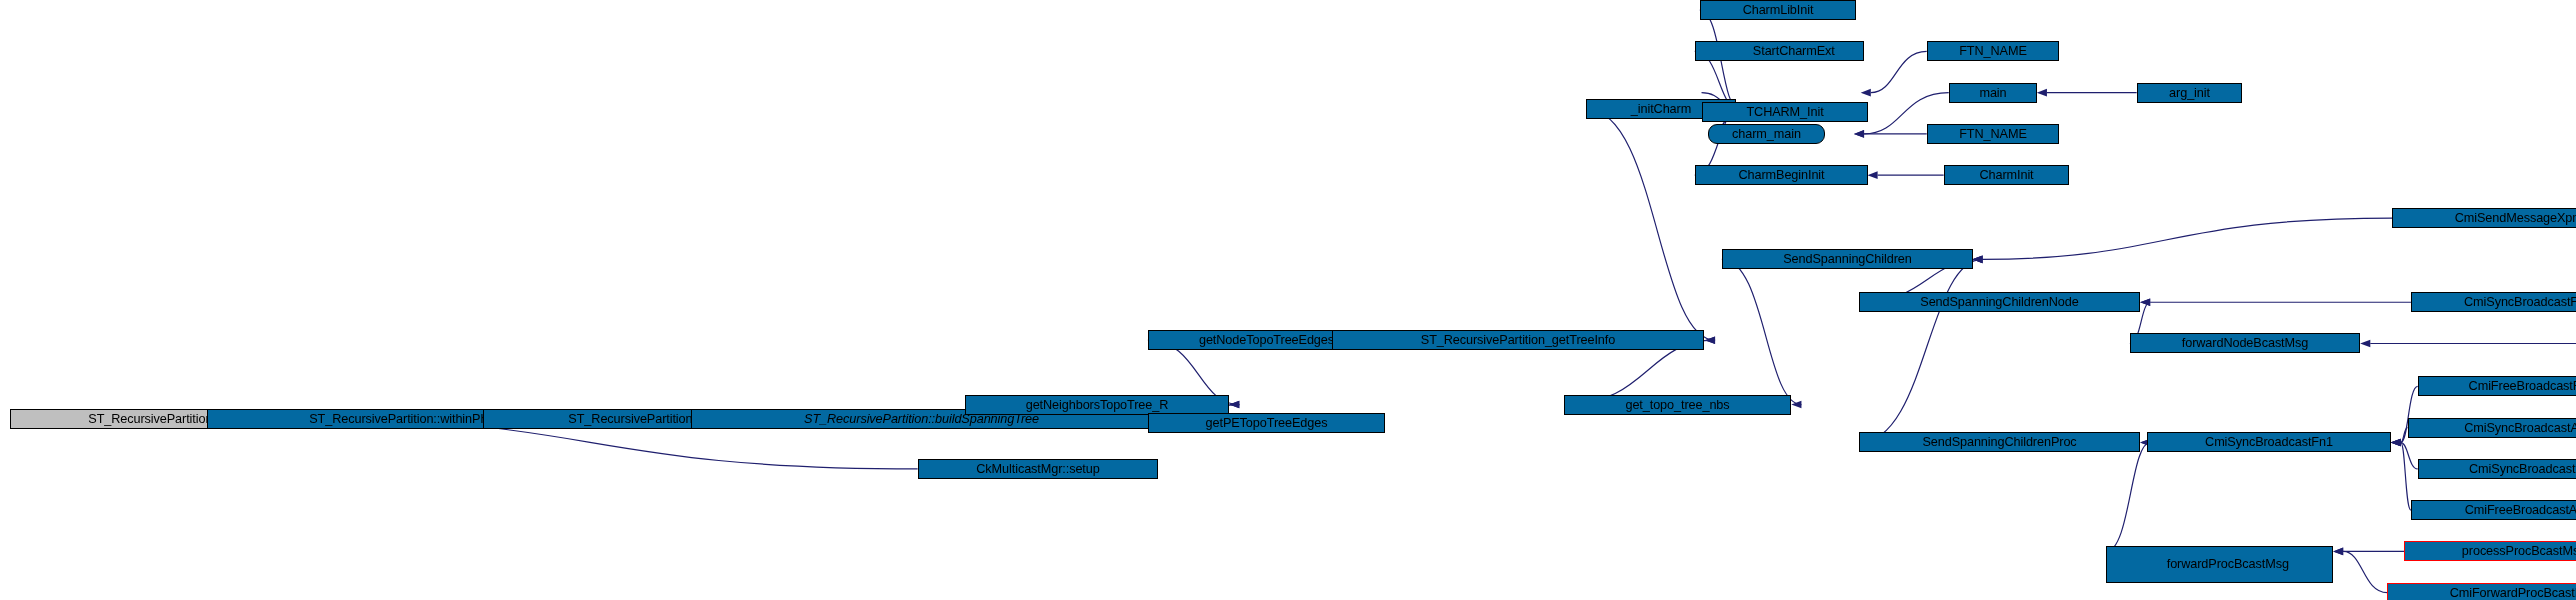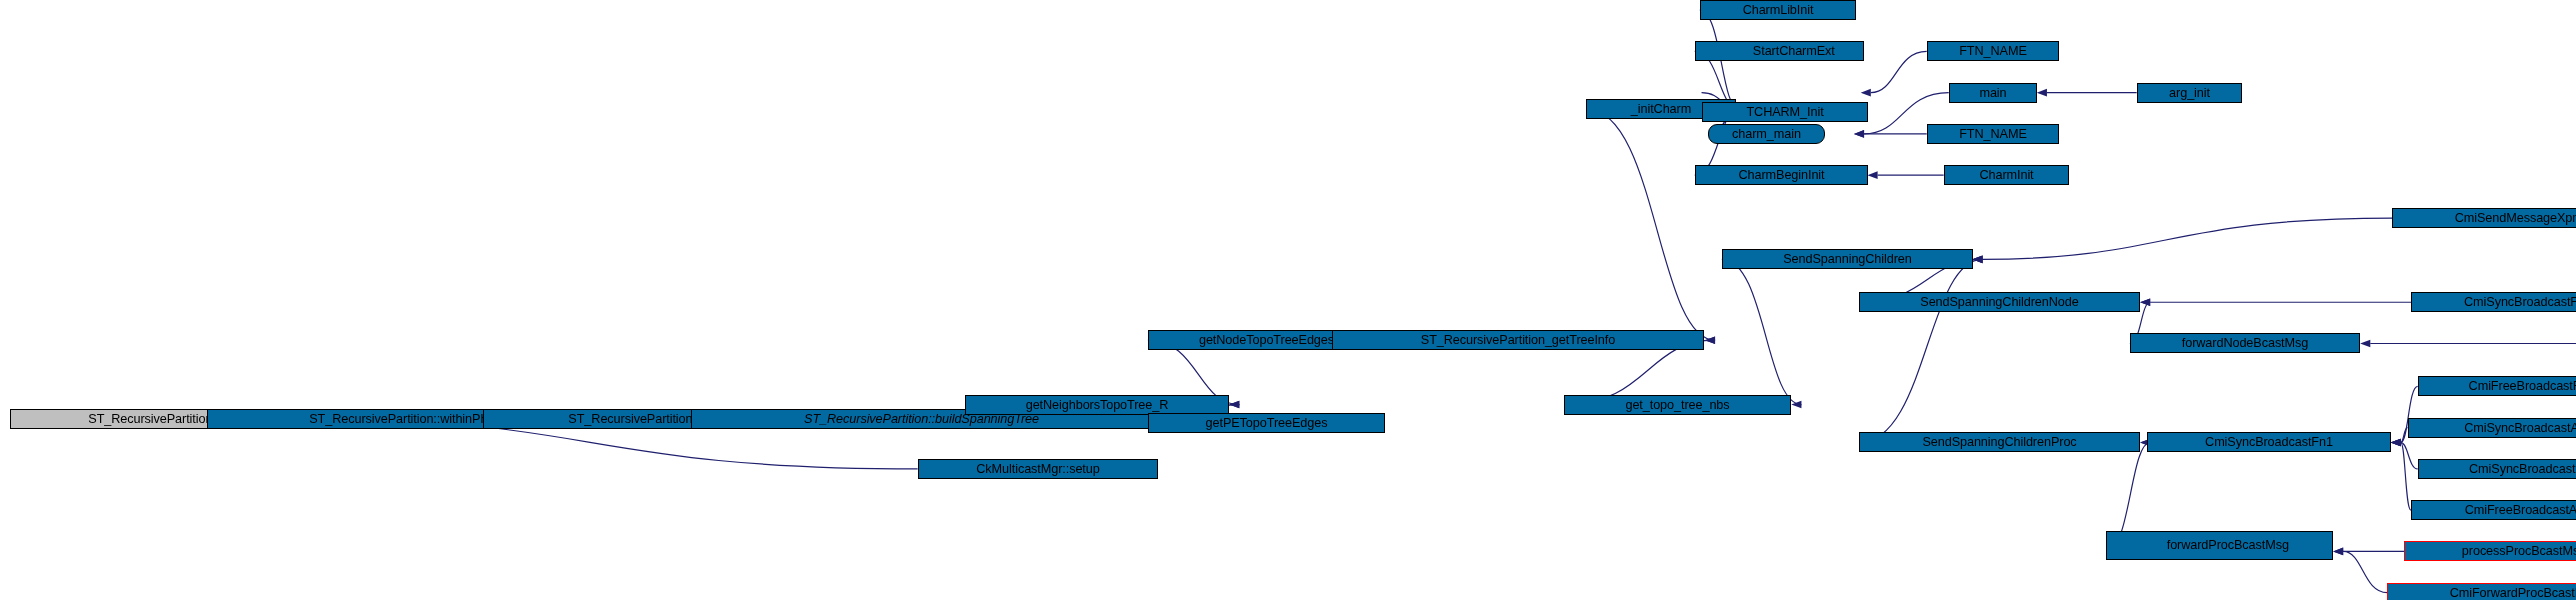--- a/index.html
+++ b/index.html
@@ -172,18 +172,18 @@
       <div class="node" style="left: 1722px; top: 249px; width: 251px; height: 20.3px;">SendSpanningChildren</div>
       <div class="node" style="left: 1859px; top: 292px; width: 281px; height: 20.3px;">SendSpanningChildrenNode</div>
       <div class="node" style="left: 2130px; top: 333px; width: 230px; height: 20.3px;">forwardNodeBcastMsg</div>
       <div class="node" style="left: 2411px; top: 292px; width: 227px; height: 20.3px;">CmiSyncBroadcastFn</div>
       <div class="node" style="left: 1859px; top: 432px; width: 281px; height: 20.3px;">SendSpanningChildrenProc</div>
       <div class="node" style="left: 2147px; top: 432px; width: 244px; height: 20.3px;">CmiSyncBroadcastFn1</div>
       <div class="node" style="left: 2418px; top: 376px; width: 220px; height: 20.3px;">CmiFreeBroadcastFn</div>
       <div class="node" style="left: 2408px; top: 418px; width: 247px; height: 20.3px;">CmiSyncBroadcastAllFn</div>
       <div class="node" style="left: 2418px; top: 459px; width: 223px; height: 20.3px;">CmiSyncBroadcastFn</div>
       <div class="node" style="left: 2411px; top: 500px; width: 240px; height: 20.3px;">CmiFreeBroadcastAllFn</div>
-      <div class="node" style="left: 2106px; top: 531px; width: 227px; height: 29px; padding-left: 20px;">forwardProcBcastMsg</div>
+      <div class="node" style="left: 2106px; top: 546px; width: 227px; height: 37px; padding-left: 20px;">forwardProcBcastMsg</div>
       <div class="node red" style="left: 2404px; top: 541px; width: 240px; height: 20.3px;">processProcBcastMsg</div>
       <div class="node red" style="left: 2387px; top: 583px; width: 274px; height: 20.3px;">CmiForwardProcBcastMsg</div>
     </div>
 </div>
 
 
 </body></html>

